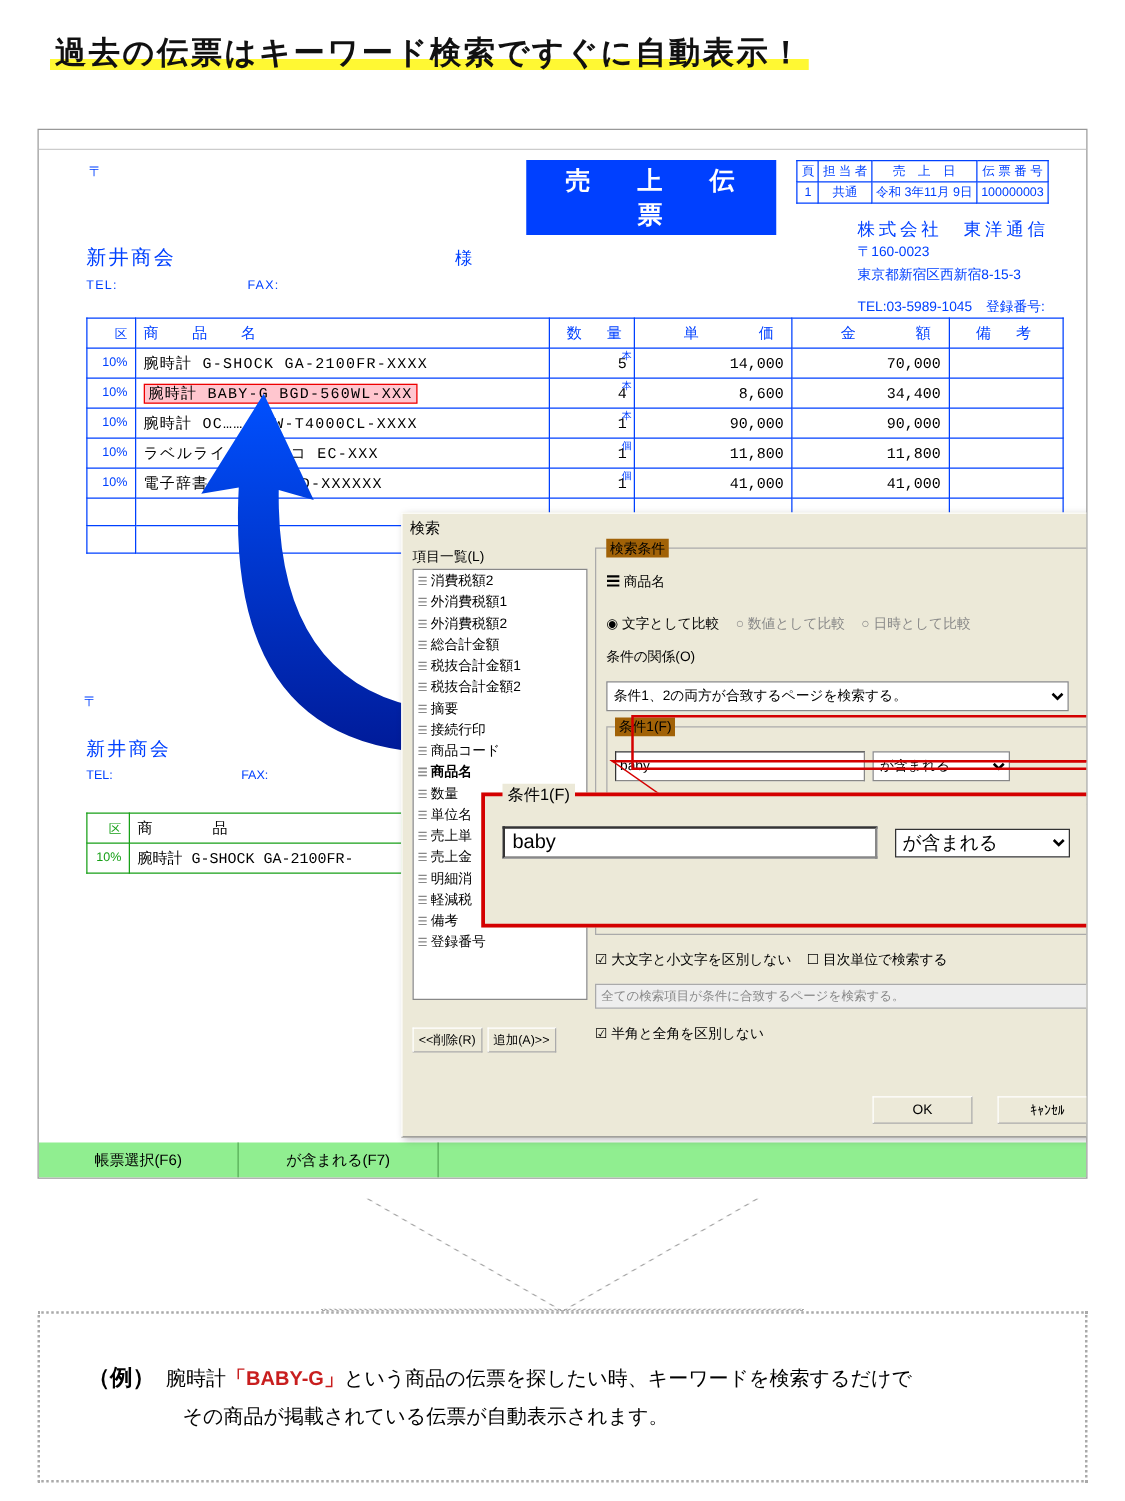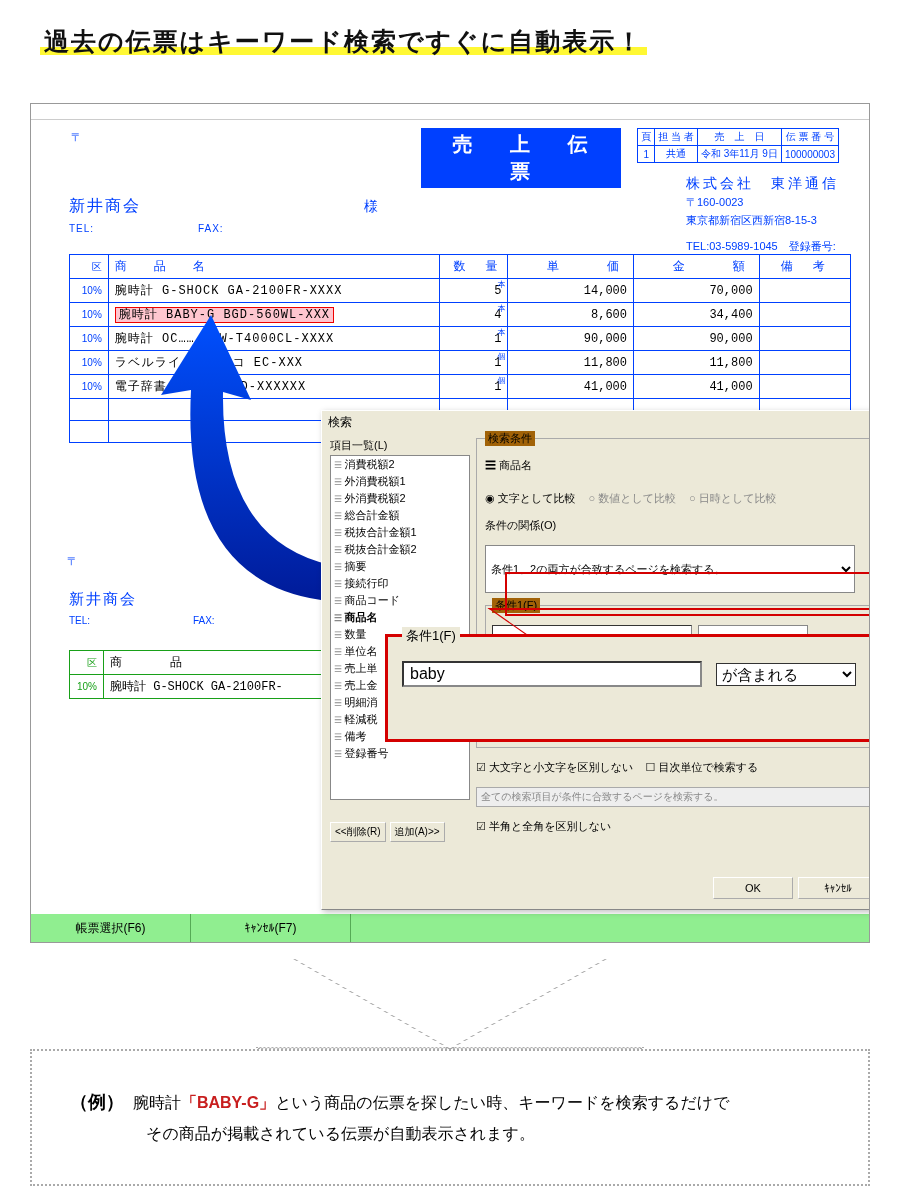--- a/index.html
+++ b/index.html
@@ -95,21 +95,21 @@
 .item-list .sel { color: #000; font-weight: bold; }
 .left-btns { margin-top: 22px; display: flex; gap: 4px; }
 .left-btns button { font-size: 10px; padding: 2px 4px; background: #ece9d8; border: 1px outset #fff; }
 
 .panel-right { flex: 1; }
 .fieldset { border: 1px solid #aaa; padding: 6px 8px 8px; margin-bottom: 6px; }
 .fieldset .legend { background: #a16207; margin-top: -14px; width: fit-content; font-size: 11px; padding: 0 3px; }
 .fld-row { margin: 12px 0; font-size: 11px; }
 .fld-row input[type=text] { border: 1px inset #888; padding: 1px 3px; font-size: 11px; }
 .fld-row select {
-  border: 1px solid #888; font-size: 11px; padding: 16px 1px; background: #fff; font-family: inherit;
+  border: 1px solid #888; font-size: 11px; padding: 4px 1px; background: #fff; font-family: inherit;
 }
 .radio-set { font-size: 11px; }
 .radio-set span { margin-right: 10px; color: #888; }
 .radio-set span.act { color: #000; }
 .radio-set span::before { content: "○ "; }
 .radio-set span.act::before { content: "◉ "; }
 .muted { color: #888; padding: 2px 4px; font-size: 10px; border: 1px solid #aaa; background: #eee; }
 
 .zoom-callout {
   position: absolute; top: 530px; left: 354px; width: 528px; height: 108px;
@@ -130,21 +130,21 @@
   transform: skewX(55deg);
 }
 .zoom-line2 {
   position: absolute; border-top: 2px solid #d40000;
   top: 504px; left: 758px; width: 118px; height: 30px; z-index: 9;
   border-right: 2px solid #d40000; transform: skewX(-55deg);
 }
 
 .cond1-red { position: absolute; top: 468px; left: 474px; width: 386px; height: 44px; border: 2px solid #d40000; z-index: 8; }
 
-.dlg-btns { position: absolute; bottom: 10px; right: 12px; display: flex; gap: 5px; }
+.dlg-btns { position: absolute; bottom: 10px; right: 12px; display: flex; gap: 20px; }
 .dlg-btns button {
   width: 80px; height: 22px; font-size: 11px; background: #ece9d8; border: 1px outset #fff;
 }
 
 .example-box {
   margin: 130px 30px 30px; border: 2px dotted #aaa; padding: 34px 38px; font-size: 16px; line-height: 1.9;
   position: relative;
 }
 .example-box::before {
   content: ""; position: absolute; top: -100px; left: 50%; width: 0; height: 0;
@@ -310,21 +310,21 @@
           <td class="tax">10%</td>
           <td class="pname">腕時計 G-SHOCK GA-2100FR-</td>
         </tr>
       </tbody>
         </table>
     </div>
   </div>
 
   <div class="status-bar">
     <div>帳票選択(F6)</div>
-    <div>ｷｬﾝｾﾙ(F7)</div>
+    <div>が含まれる(F7)</div>
   </div>
 
   <div class="search-dialog">
     <div class="dlg-title">
       <span>検索</span>
 
     </div>
     <div class="dlg-body">
       <div class="panel-left">
         <div class="lbl">項目一覧(L)</div>

